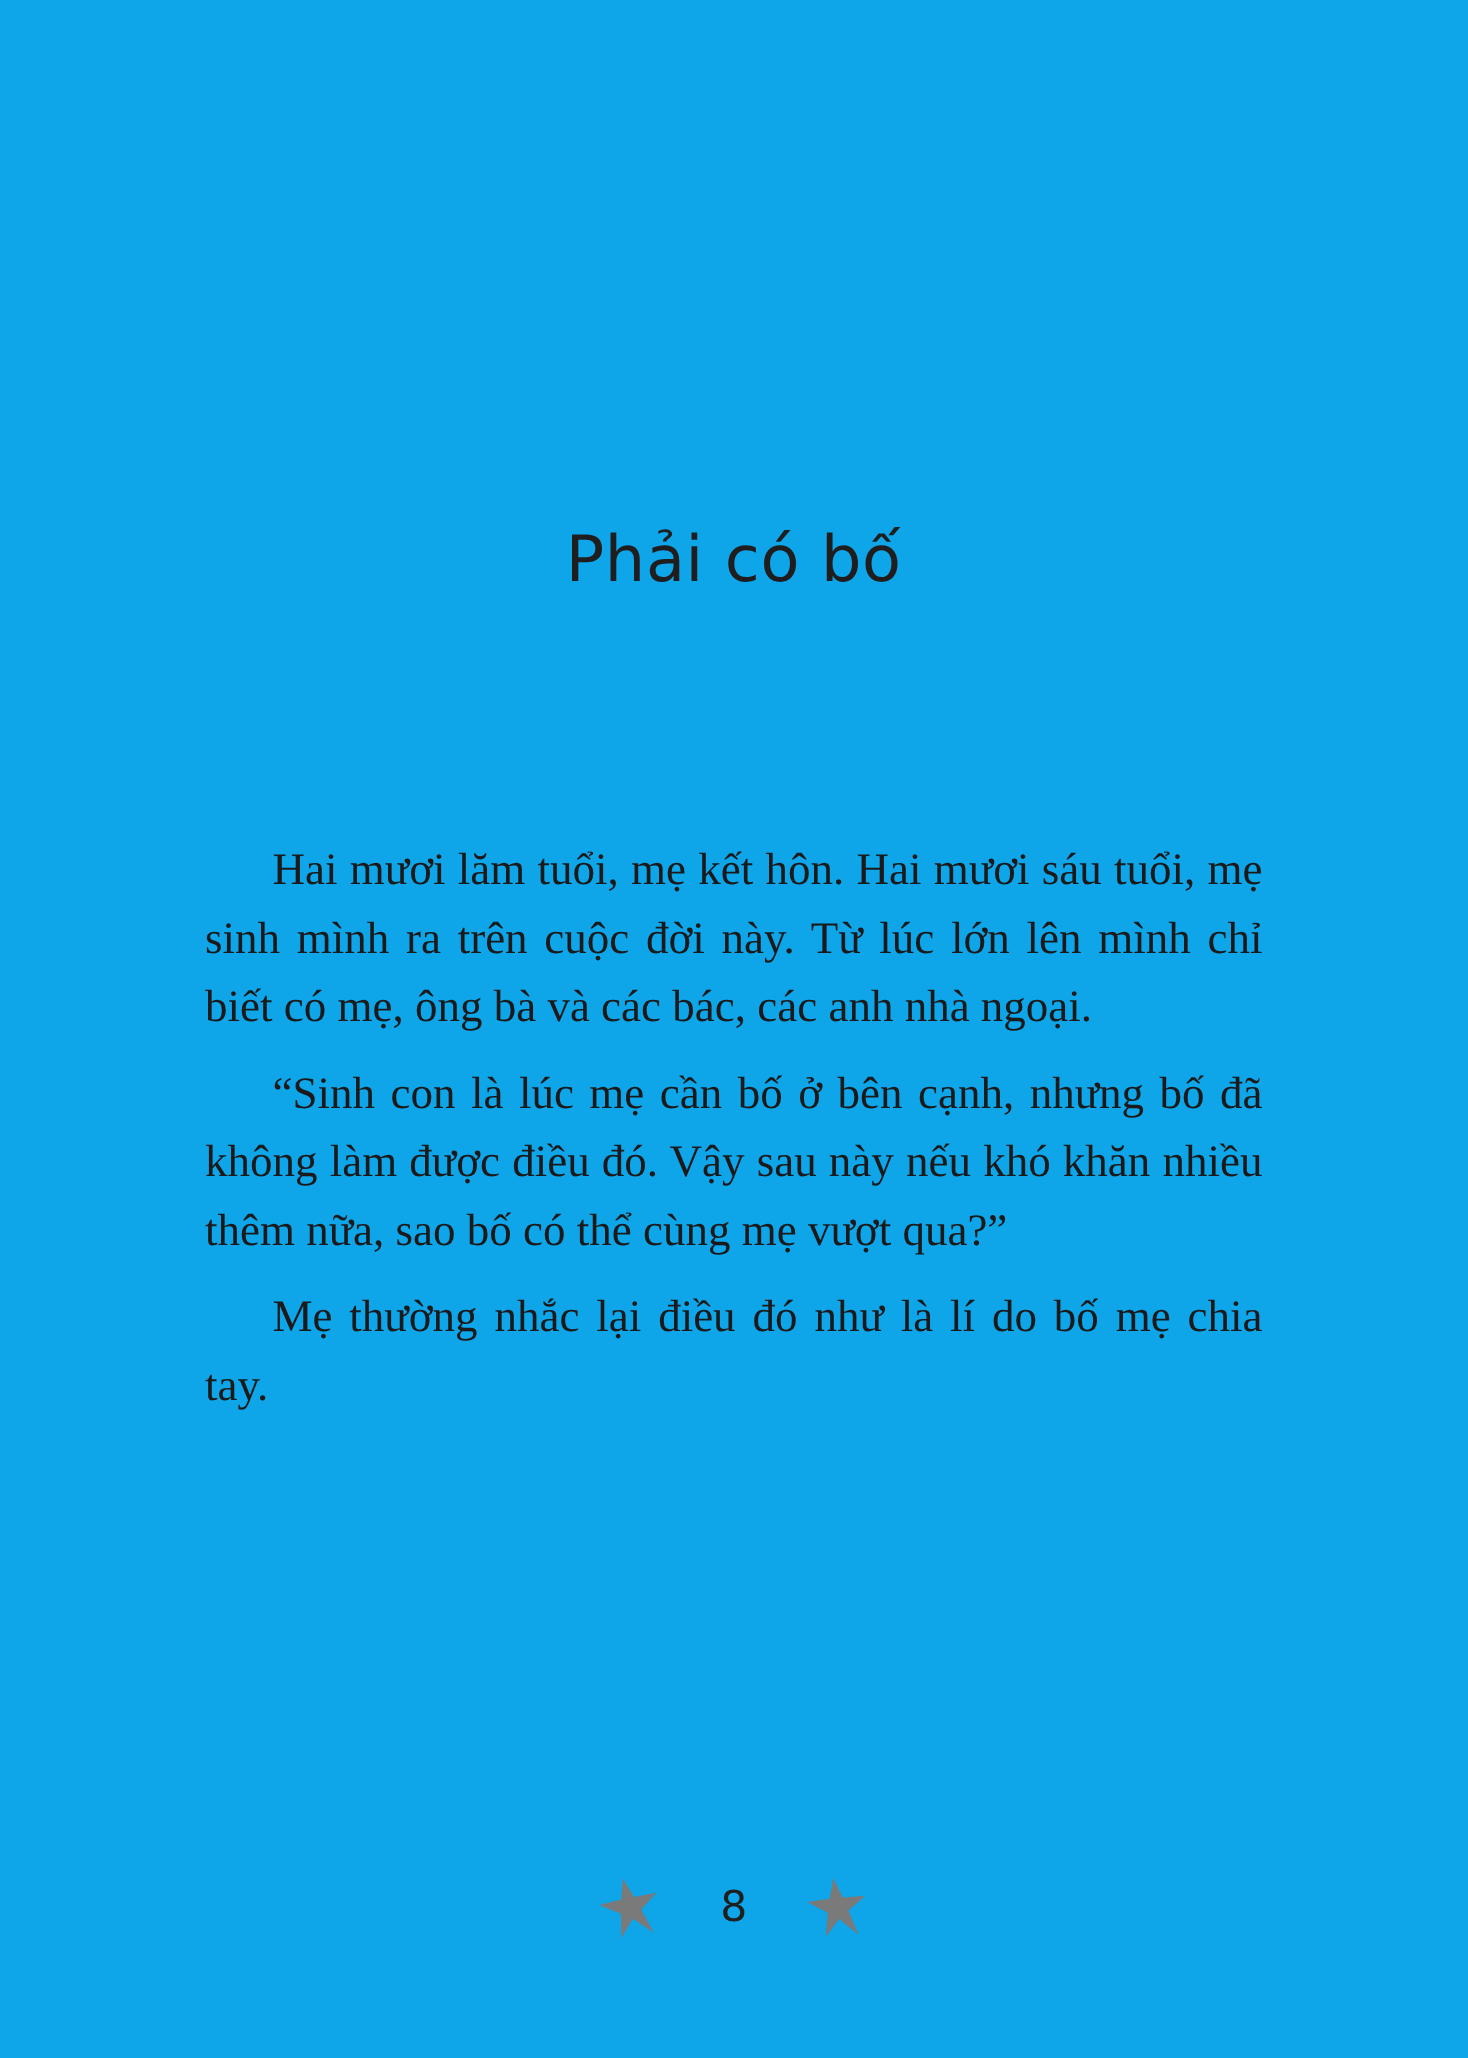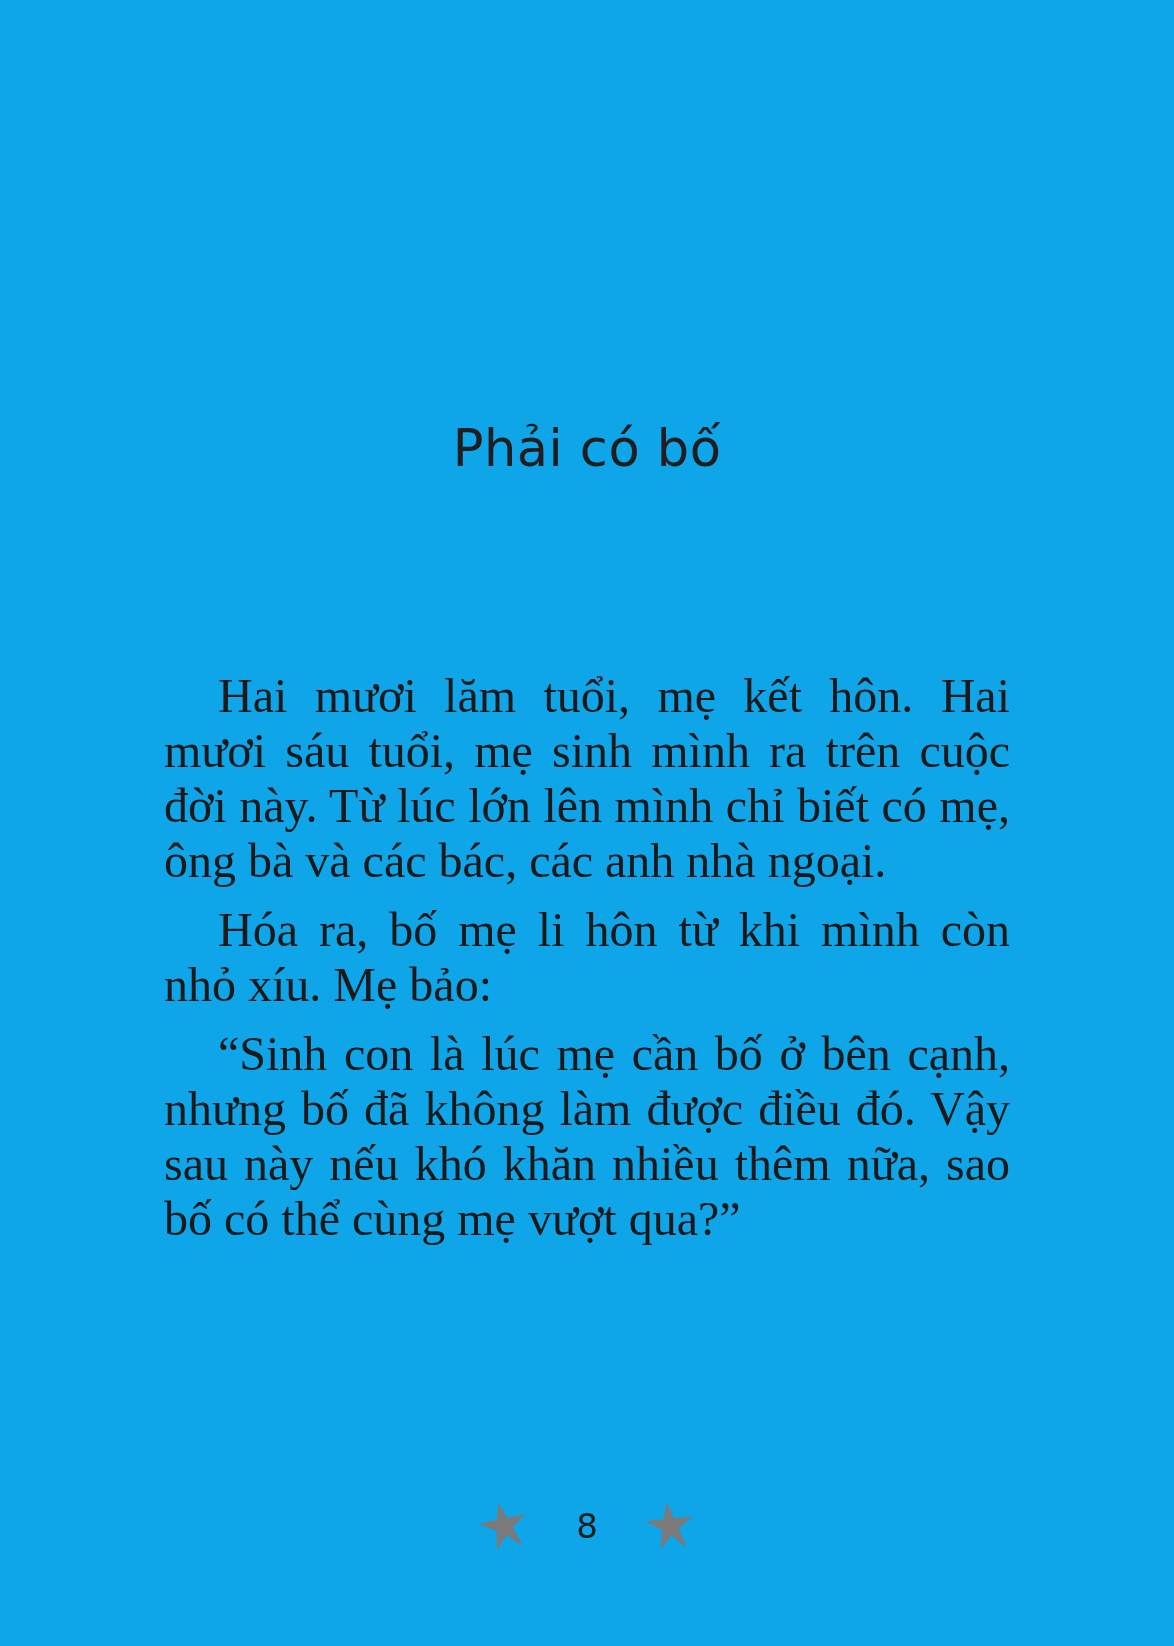--- a/index.html
+++ b/index.html
@@ -30,21 +30,21 @@
     color: #1f1d1e;
     letter-spacing: 0.5px;
   }
   
   .body-text {
     position: absolute;
     top: 668px;
     left: 164px;
     width: 846px;
     font-family: "Liberation Serif", "DejaVu Serif", serif;
-    font-size: 48px;
+    font-size: 36px;
     line-height: 55px;
     color: #1b1919;
     text-align: justify;
     text-justify: inter-word;
   }
   .body-text p {
     margin: 0 0 14px 0;
     text-indent: 54px;
   }
   .body-text .quote-italic {
@@ -85,22 +85,22 @@
 <body>
 
 <div class="page">
 
   <div class="chapter-title">
     <div>Phải có bố</div>
   </div>
 
   <div class="body-text">
     <p>Hai mươi lăm tuổi, mẹ kết hôn. Hai mươi sáu tuổi, mẹ sinh mình ra trên cuộc đời này. Từ lúc lớn lên mình chỉ biết có mẹ, ông bà và các bác, các anh nhà ngoại.</p>
-    <p>Hóa ra, bố mẹ li hôn từ khi mình còn nhỏ xíu. Mẹ bảo:</p>
     <p>“Sinh con là lúc mẹ cần bố ở bên cạnh, nhưng bố đã không làm được điều đó. Vậy sau này nếu khó khăn nhiều thêm nữa, sao bố có thể cùng mẹ vượt qua?”</p>
+    <p>Mẹ thường nhắc lại điều đó như là lí do bố mẹ chia tay.</p>
   </div>
 
   <div class="footer">
     <span class="star star-left">
       <svg viewBox="0 0 100 100" aria-hidden="true">
         <polygon fill="#7a7a7a" points="50,4 60,36 95,38 66,57 76,96 50,68 26,92 34,56 5,35 40,35"></polygon>
       </svg>
     </span>
     <span class="page-number">8</span>
     <span class="star star-right">

